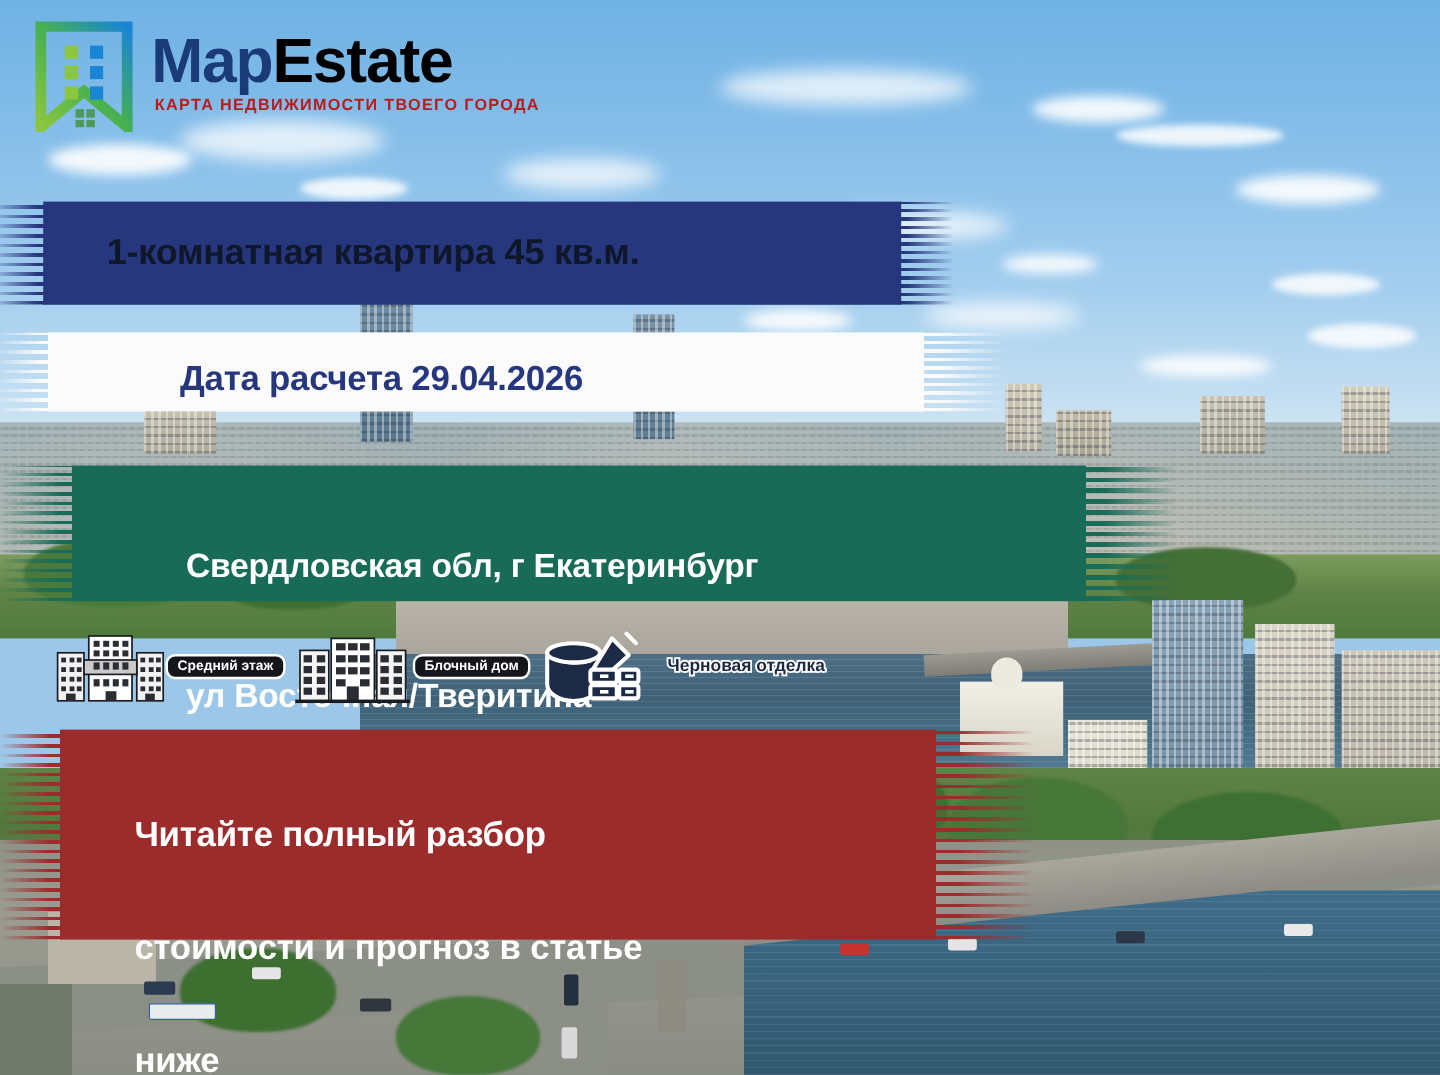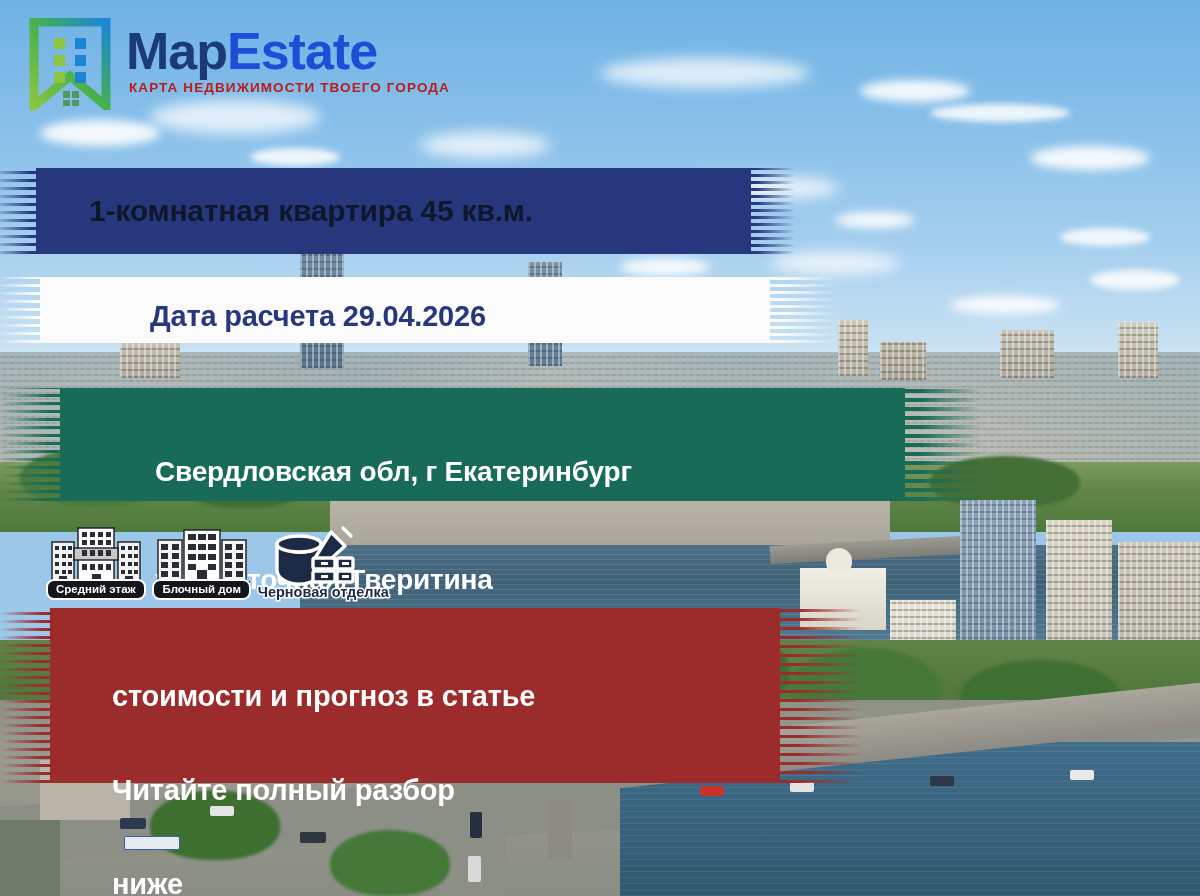--- a/index.html
+++ b/index.html
@@ -189,29 +189,29 @@
   }
   #b-red .banner-text {
     color:#fff; font-size:29px; line-height:47px; padding:18px 0 0 62px;
   }
 
   
   #logo { position:absolute; left:28px; top:18px; display:flex; align-items:flex-start; gap:14px; }
   #logo .mark { width:84px; height:92px; flex:0 0 auto; }
   #logo .words { padding-top:8px; }
   #logo .brand { font-size:52px; font-weight:bold; color:#1b3a78; line-height:.98; letter-spacing:-1px; }
-  #logo .brand .b2 { color:#1d4ed8; }
+  #logo .brand .b2 { color:#000000; }
   #logo .tagline {
     font-size:13.5px; color:#b91c1c; letter-spacing:1.1px; font-weight:bold;
     margin-top:3px; margin-left:3px;
   }
 
   
   #badges { position:absolute; left:46px; top:524px; display:flex; align-items:flex-end; gap:6px; z-index:4; }
-  .badge { position:relative; display:flex; flex-direction:column; align-items:center; }
+  .badge { position:relative; display:flex; align-items:center; }
   .badge .ico { display:block; }
   .badge .cap {
     margin-top:-9px; font-size:11.5px; font-weight:bold; color:#fff;
     background:#14161c; border:2px solid #fff; border-radius:8px;
     padding:2px 8px 3px; white-space:nowrap; position:relative; z-index:2;
   }
   .badge.nobox .cap {
     background:transparent; border:none; color:#1d2a45; padding:0;
     font-size:14.5px; margin-top:-6px;
     -webkit-text-stroke:3px #fff; paint-order:stroke fill;
@@ -489,19 +489,19 @@
       </span>
       <span class="cap">Черновая отделка</span>
     </div>
   </div>
 
   <div class="brush" id="b-red">
     <span class="fill"></span>
     <span class="edgeL"></span>
     <span class="edgeR"></span>
     <div class="banner-text">
+      <div>Читайте полный разбор</div>
       <div>стоимости и прогноз в статье</div>
-      <div>Читайте полный разбор</div>
       <div>ниже</div>
     </div>
   </div>
 
 </div>
 
 </body></html>

